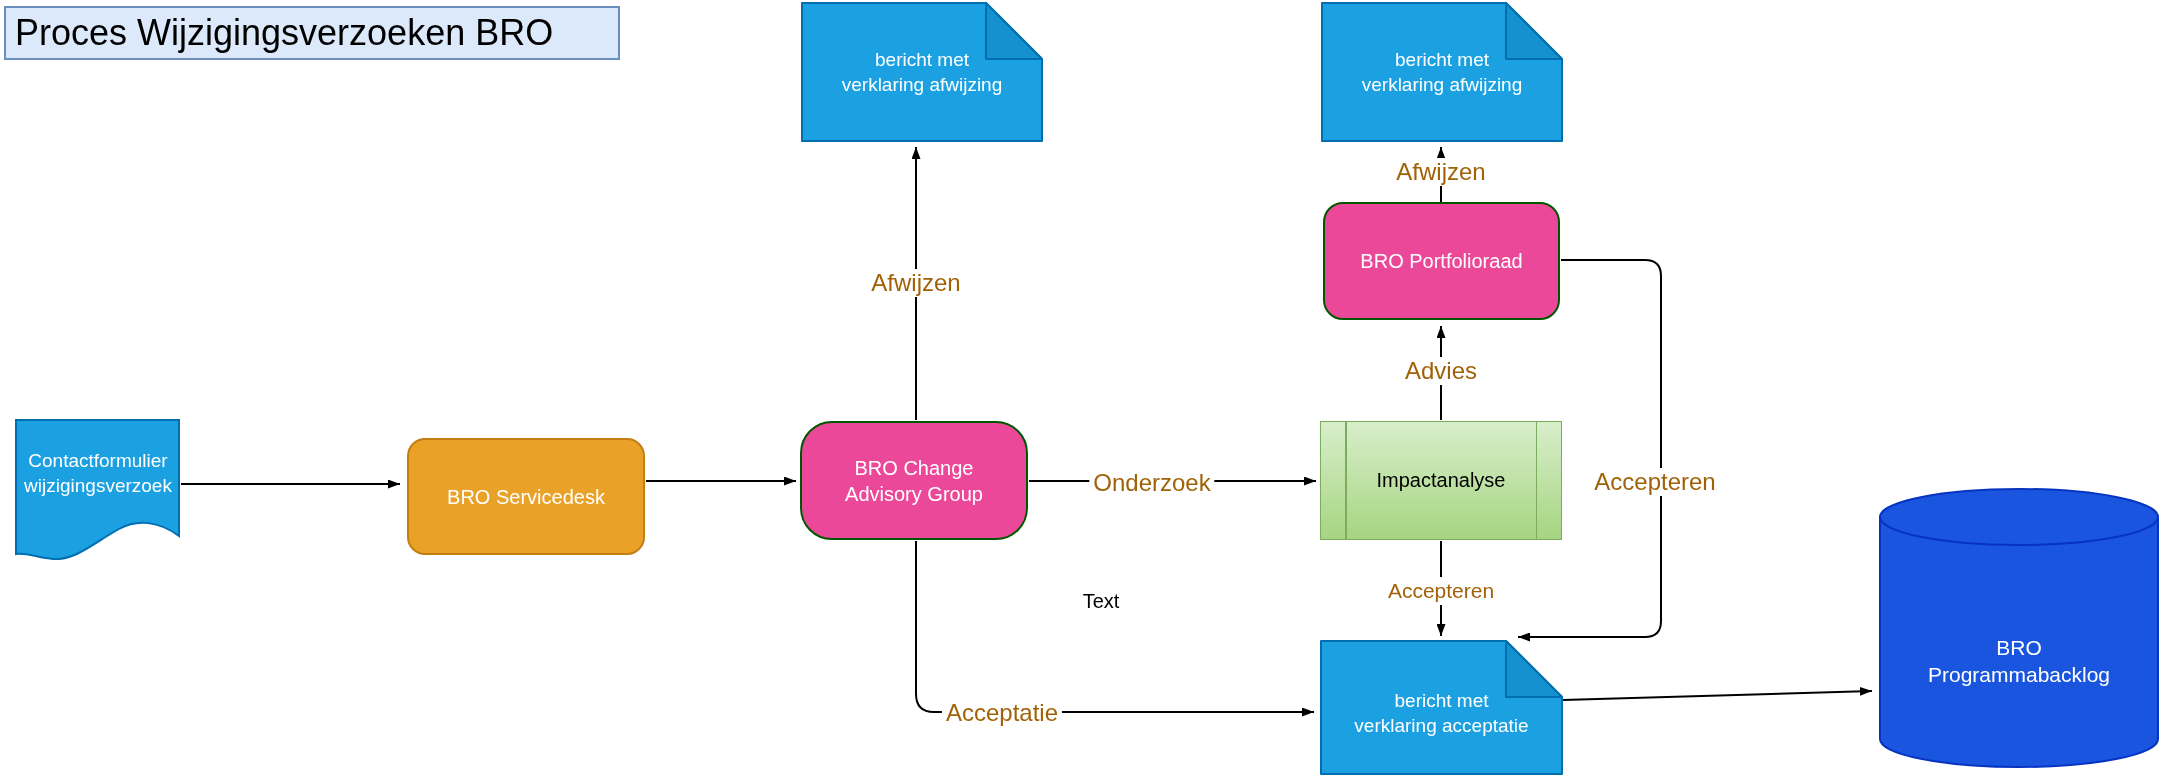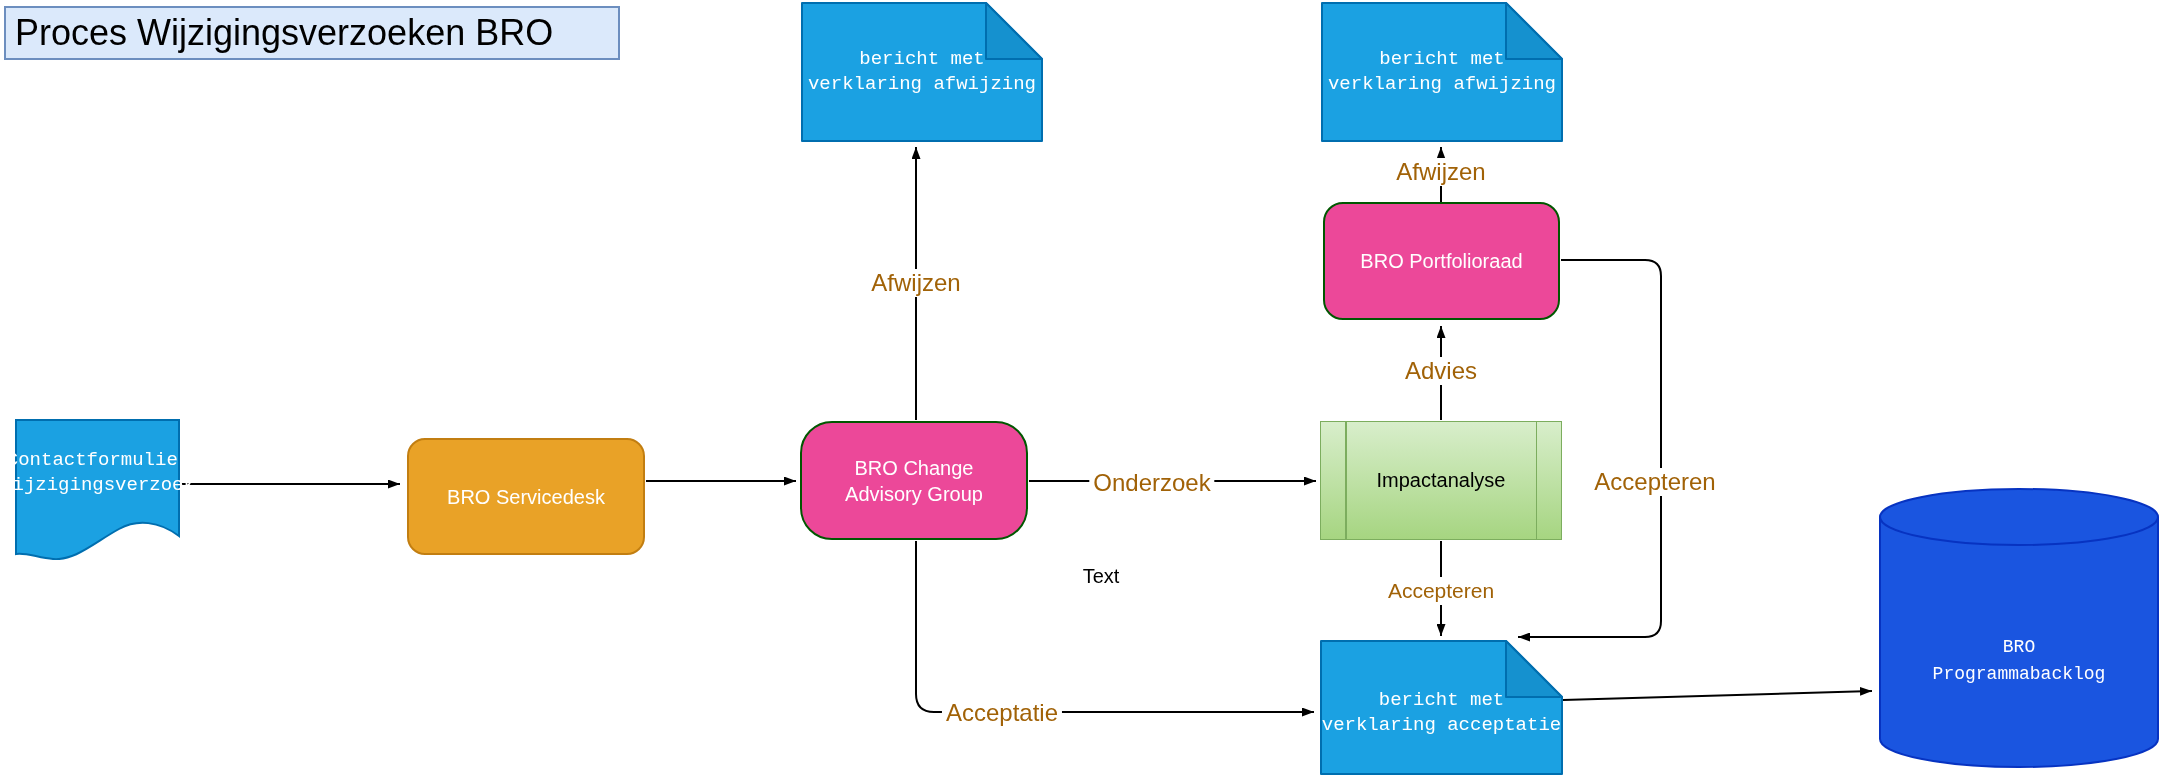--- a/index.html
+++ b/index.html
@@ -24,21 +24,21 @@
   .green  { background: #ec4899; border: 2px solid #005700; }
   .orange { background: #e9a227; border: 2px solid #c27e11; }
   .title-box {
     position: absolute; z-index: 2;
     left: 4px; top: 6px; width: 616px; height: 54px;
     background: #dbe9fb; border: 2px solid #6c8ebf;
     color: #000; font-size: 36px;
     display: flex; align-items: center;
     padding-left: 9px;
   }
-  .svg-shape { position: absolute; z-index: 2; font-family: Liberation Mono, monospace; }
+  .svg-shape { position: absolute; z-index: 2; }
   .svg-shape .overlay-text {
     position: absolute; left: 0; top: 0; width: 100%; height: 100%;
     display: flex; flex-direction: column; align-items: center; justify-content: center;
     text-align: center; color: #ffffff; font-size: 19px; line-height: 25px;
   }
   .impact {
     background: linear-gradient(#d8eecb, #a6d581);
     border: 1.5px solid #7cad5e;
     color: #000; font-size: 20px; text-align: right;
   }
@@ -148,28 +148,28 @@
       <span>bericht met</span>
       <span>verklaring acceptatie</span>
     </div>
   </div>
 
   <div class="svg-shape" style="left:1878px; top:487px; width:282px; height:283px;">
     <svg width="282" height="283" viewBox="0 0 282 283">
       <path d="M2,30 L2,252 A139,28 0 0 0 280,252 L280,30" fill="#1a55e0" stroke="#0733c1" stroke-width="2"></path>
       <ellipse cx="141" cy="30" rx="139" ry="28" fill="#1a55e0" stroke="#0733c1" stroke-width="2"></ellipse>
     </svg>
-    <div class="overlay-text" style="padding-top:64px; font-size:18px; line-height:27px;">
+    <div class="overlay-text" style="padding-top:64px; font-size:21px; line-height:27px;">
       <span>BRO</span>
       <span>Programmabacklog</span>
     </div>
   </div>
 
   <div class="edge-label" style="left:916px; top:283px;">Afwijzen</div>
   <div class="edge-label" style="left:1152px; top:483px;">Onderzoek</div>
   <div class="edge-label" style="left:1441px; top:371px;">Advies</div>
   <div class="edge-label" style="left:1441px; top:172px;">Afwijzen</div>
   <div class="edge-label" style="left:1655px; top:482px;">Accepteren</div>
   <div class="edge-label" style="left:1441px; top:591px; font-size:21px;">Accepteren</div>
   <div class="edge-label" style="left:1002px; top:713px;">Acceptatie</div>
-  <div class="plain-label" style="left:1101px; top:576px;">Text</div>
+  <div class="plain-label" style="left:1101px; top:601px;">Text</div>
 
 </div>
 
 </body></html>

